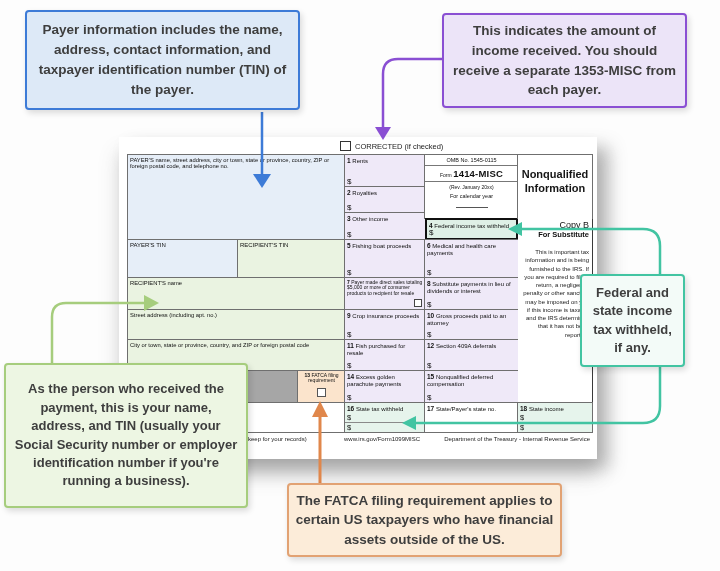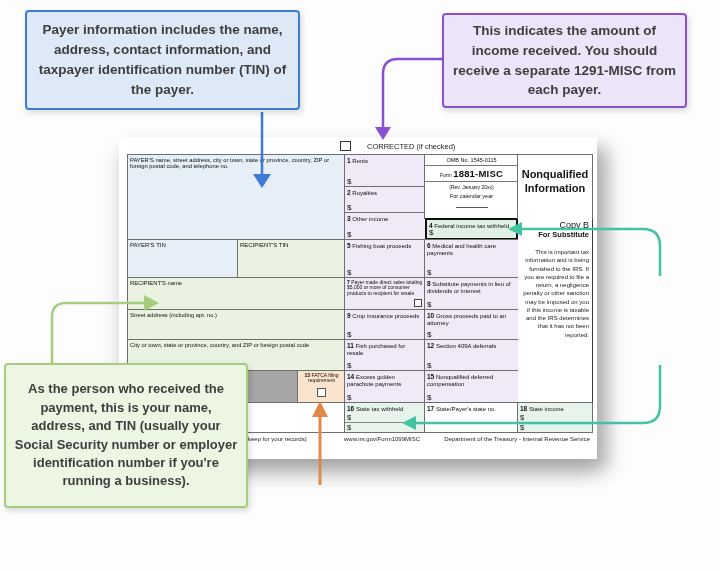--- a/index.html
+++ b/index.html
@@ -2,21 +2,21 @@
 <html style="--c-blue: #3d7bd7; --c-purple: #8a4fd3; --c-teal: #42c4a2; --c-green: #a6cd7d; --c-orange: #e0874b;"><head>
 <meta charset="utf-8">
 <style>
   html,body{margin:0;padding:0;background:#fff;}
   .canvas{position:relative;width:720px;height:571px;background:#fdfdfd;overflow:hidden;
           font-family:"Liberation Sans",sans-serif;}
 
   
   .sheet{position:absolute;left:119px;top:137px;width:478px;height:322px;background:#fff;z-index:1;
          box-shadow:12px 10px 16px rgba(90,90,90,.38),0 16px 18px rgba(90,90,90,.25);}
-  .corrected{position:absolute;left:221px;top:4px;display:flex;align-items:center;gap:16px;
+  .corrected{position:absolute;left:221px;top:4px;display:flex;align-items:center;gap:4px;
              font-size:7.5px;color:#222;}
   .cbx{display:inline-block;width:9px;height:8px;border:1px solid #333;background:#fff;}
   .table{position:absolute;left:9px;top:18px;width:464px;height:277px;outline:1.5px solid #3a3a3a;}
   .cell{position:absolute;box-sizing:border-box;outline:1px solid #6f6f6f;outline-offset:-0.5px;
         color:#101010;overflow:hidden;}
   .bg-blue{background:#e6eef8}.bg-green{background:#eaf3e1}.bg-lav{background:#efe9f8}
   .bg-peach{background:#fbe4cc}.bg-tealrow{background:#e6f4ec}.bg-gray{background:#a6a6a6}
   .bg-white{background:#fff}
   .heavy{background:#dff0e6;border:2px solid #101010;outline:none;}
   .lbl{padding:1.5px 2px;line-height:1.2;font-size:6px;}
@@ -144,21 +144,21 @@
       <div class="cell bg-tealrow" style="left:217px;top:248px;width:80px;height:29px;">
         <div class="lbl"><span class="bn">16</span> <span>State tax withheld</span></div>
         <div class="usd-split">
           <div class="usd-row">$</div>
           <div class="usd-row2">$</div>
         </div>
       </div>
 
       <div class="cell bg-white" style="left:297px;top:0;width:93px;height:63px;">
         <div class="omb-row">OMB No. 1545-0115</div>
-        <div class="omb-row"><span class="form-line">Form</span> <span class="fnum">1881-MISC</span></div>
+        <div class="omb-row"><span class="form-line">Form</span> <span class="fnum">1414-MISC</span></div>
         <div class="omb-row noline" style="font-size:5px">(Rev. January 20xx)</div>
         <div class="omb-row noline">For calendar year</div>
         <div class="year-line"></div>
       </div>
       <div class="cell heavy" style="left:297px;top:63px;width:93px;height:22px;">
         <div class="lbl"><span class="bn">4</span> <span>Federal income tax withheld</span></div>
         <div class="usd">$</div>
       </div>
       <div class="cell bg-lav" style="left:297px;top:85px;width:93px;height:38px;">
         <div class="lbl"><span class="bn">6</span> <span>Medical and health care payments</span></div>
@@ -227,19 +227,25 @@
     <polygon class="fl-green" points="144,295 144,311 159,303"></polygon>
 
     <path class="conn st-orange" style="stroke-width:3px" d="M320 485 L320 414"></path>
     <polygon class="fl-orange" points="312,417 328,417 320,401"></polygon>
   </svg>
 
   <div class="callout co-blue">
     <p>Payer information includes the name, address, contact information, and taxpayer identification number (TIN) of the payer.</p>
   </div>
   <div class="callout co-purple">
-    <p>This indicates the amount of income received. You should receive a separate 1291-MISC from each payer.</p>
+    <p>This indicates the amount of income received. You should receive a separate 1353-MISC from each payer.</p>
+  </div>
+  <div class="callout co-teal">
+    <p>Federal and state income tax withheld, if any.</p>
   </div>
   <div class="callout co-green">
     <p>As the person who received the payment, this is your name, address, and TIN (usually your Social Security number or employer identification number if you're running a business).</p>
   </div>
+  <div class="callout co-orange">
+    <p>The FATCA filing requirement applies to certain US taxpayers who have financial assets outside of the US.</p>
+  </div>
 
 </div>
 
 </body></html>

